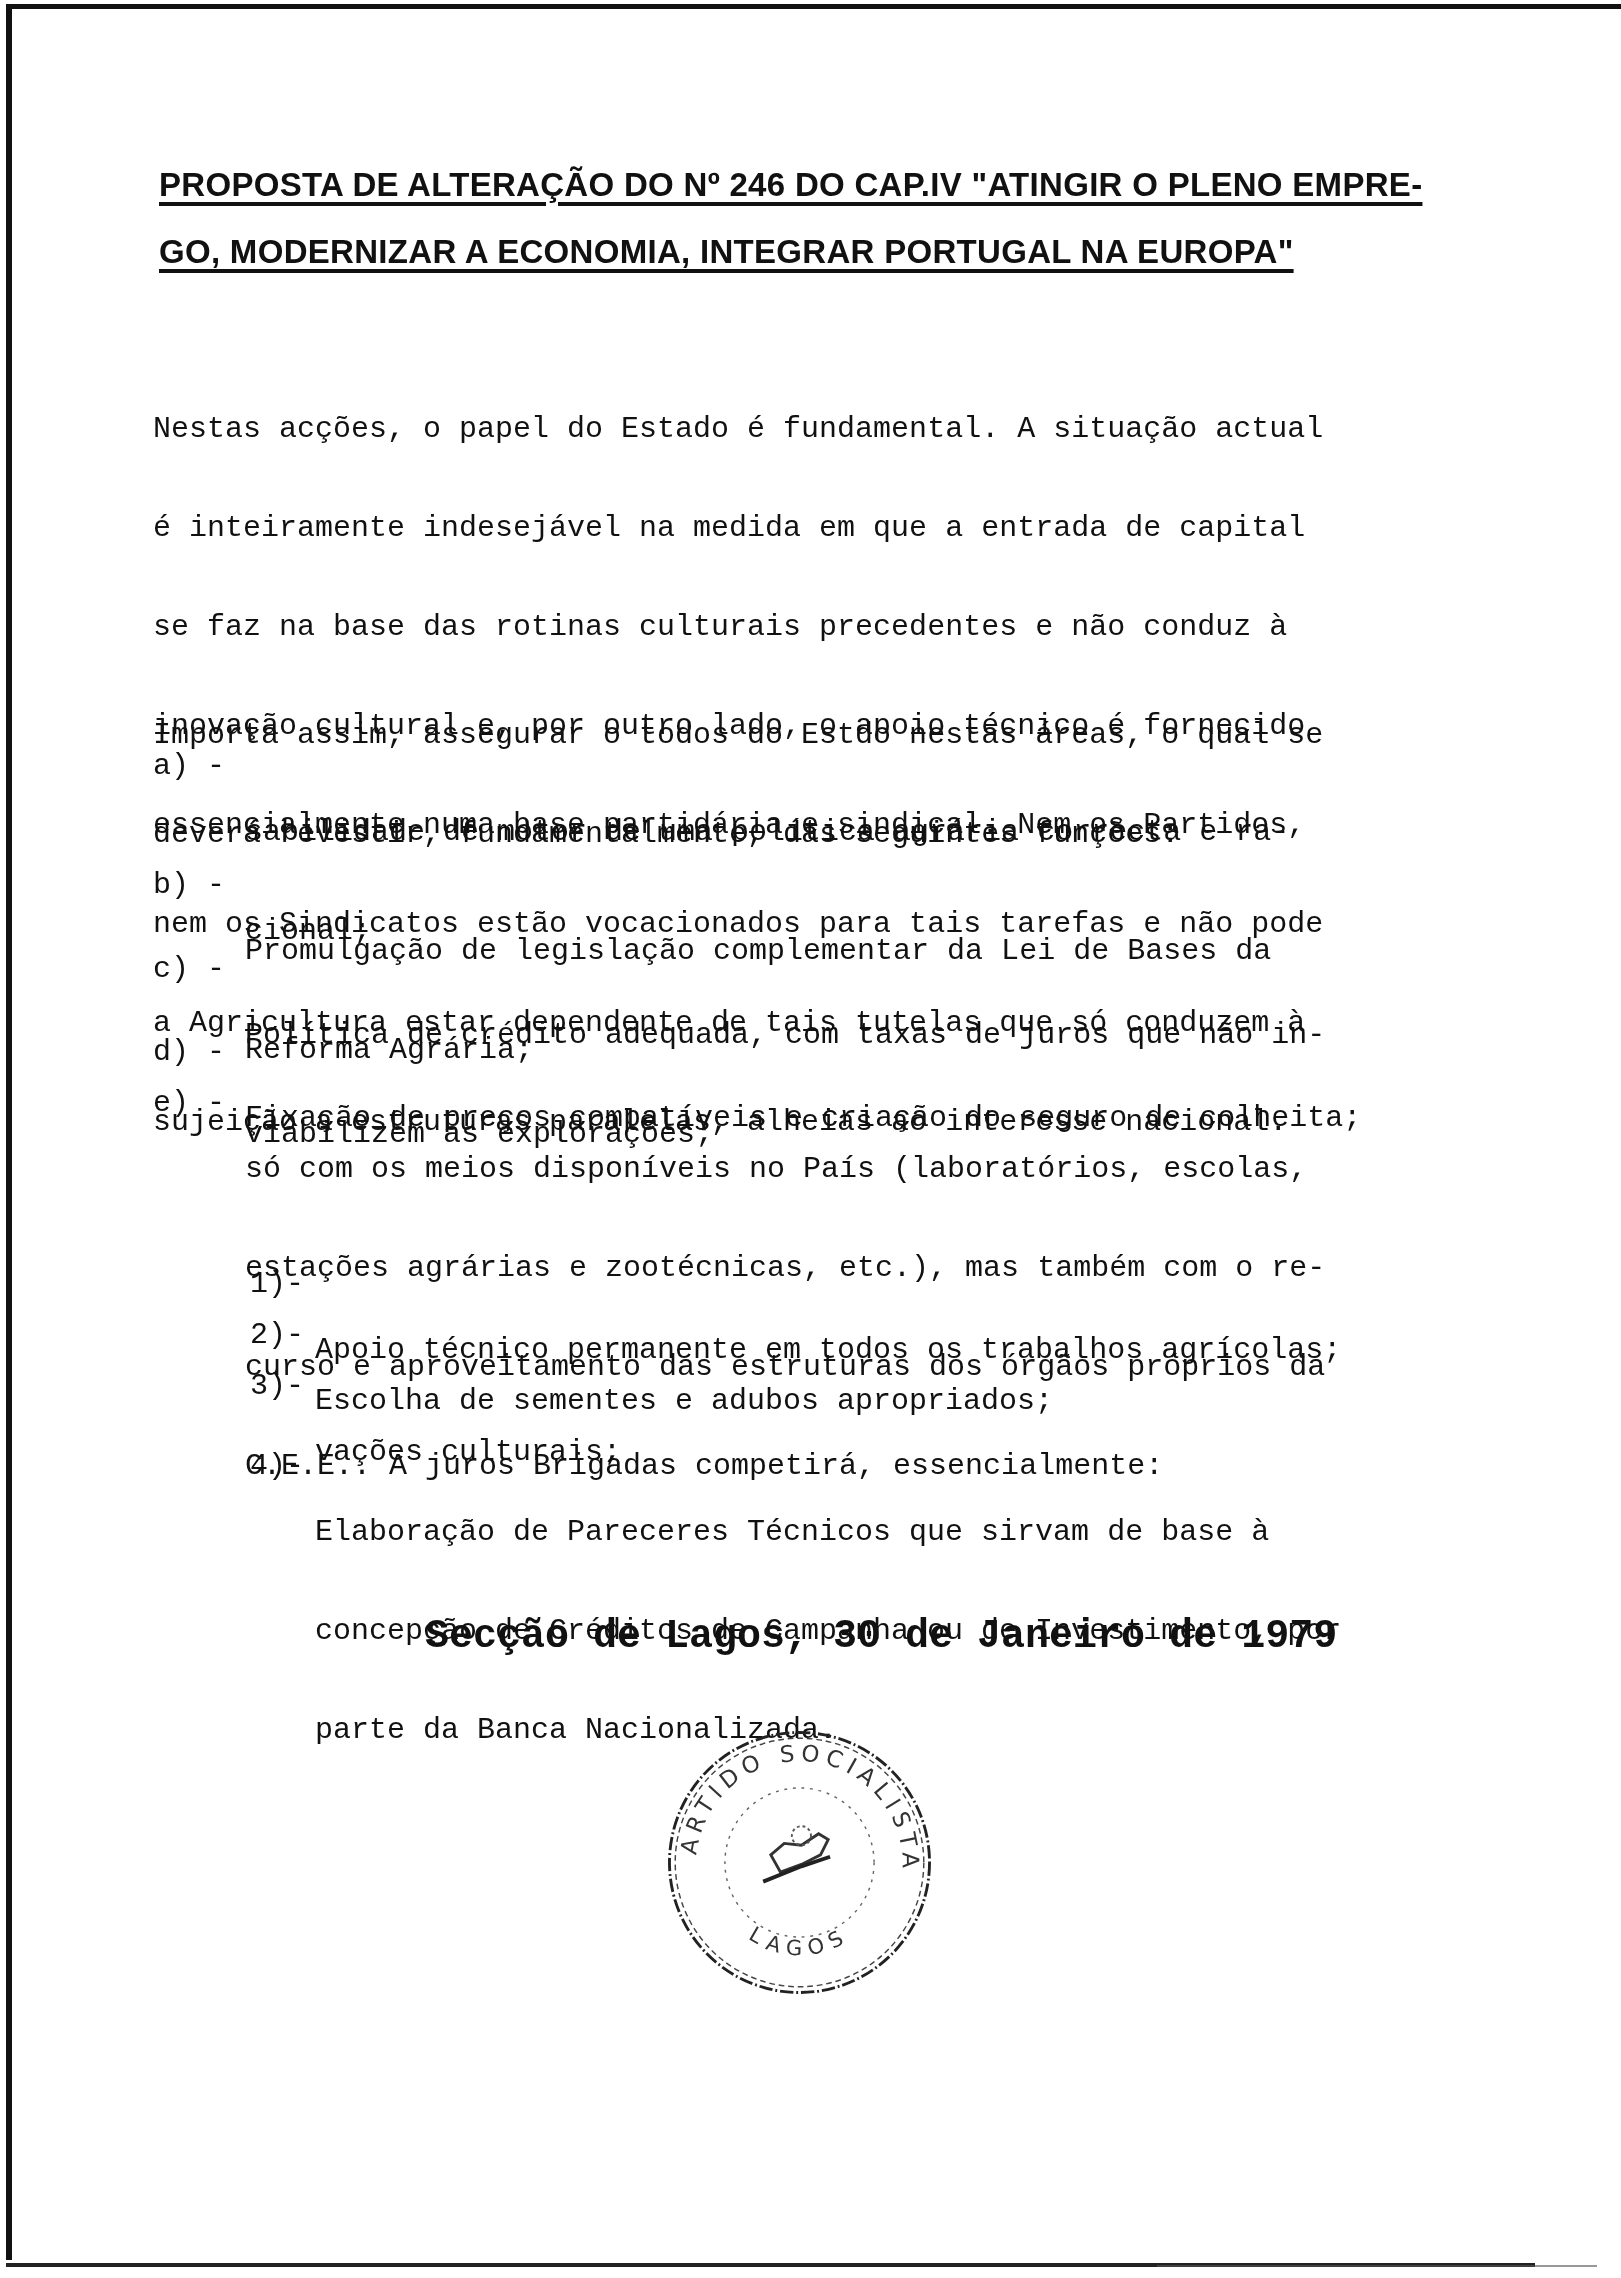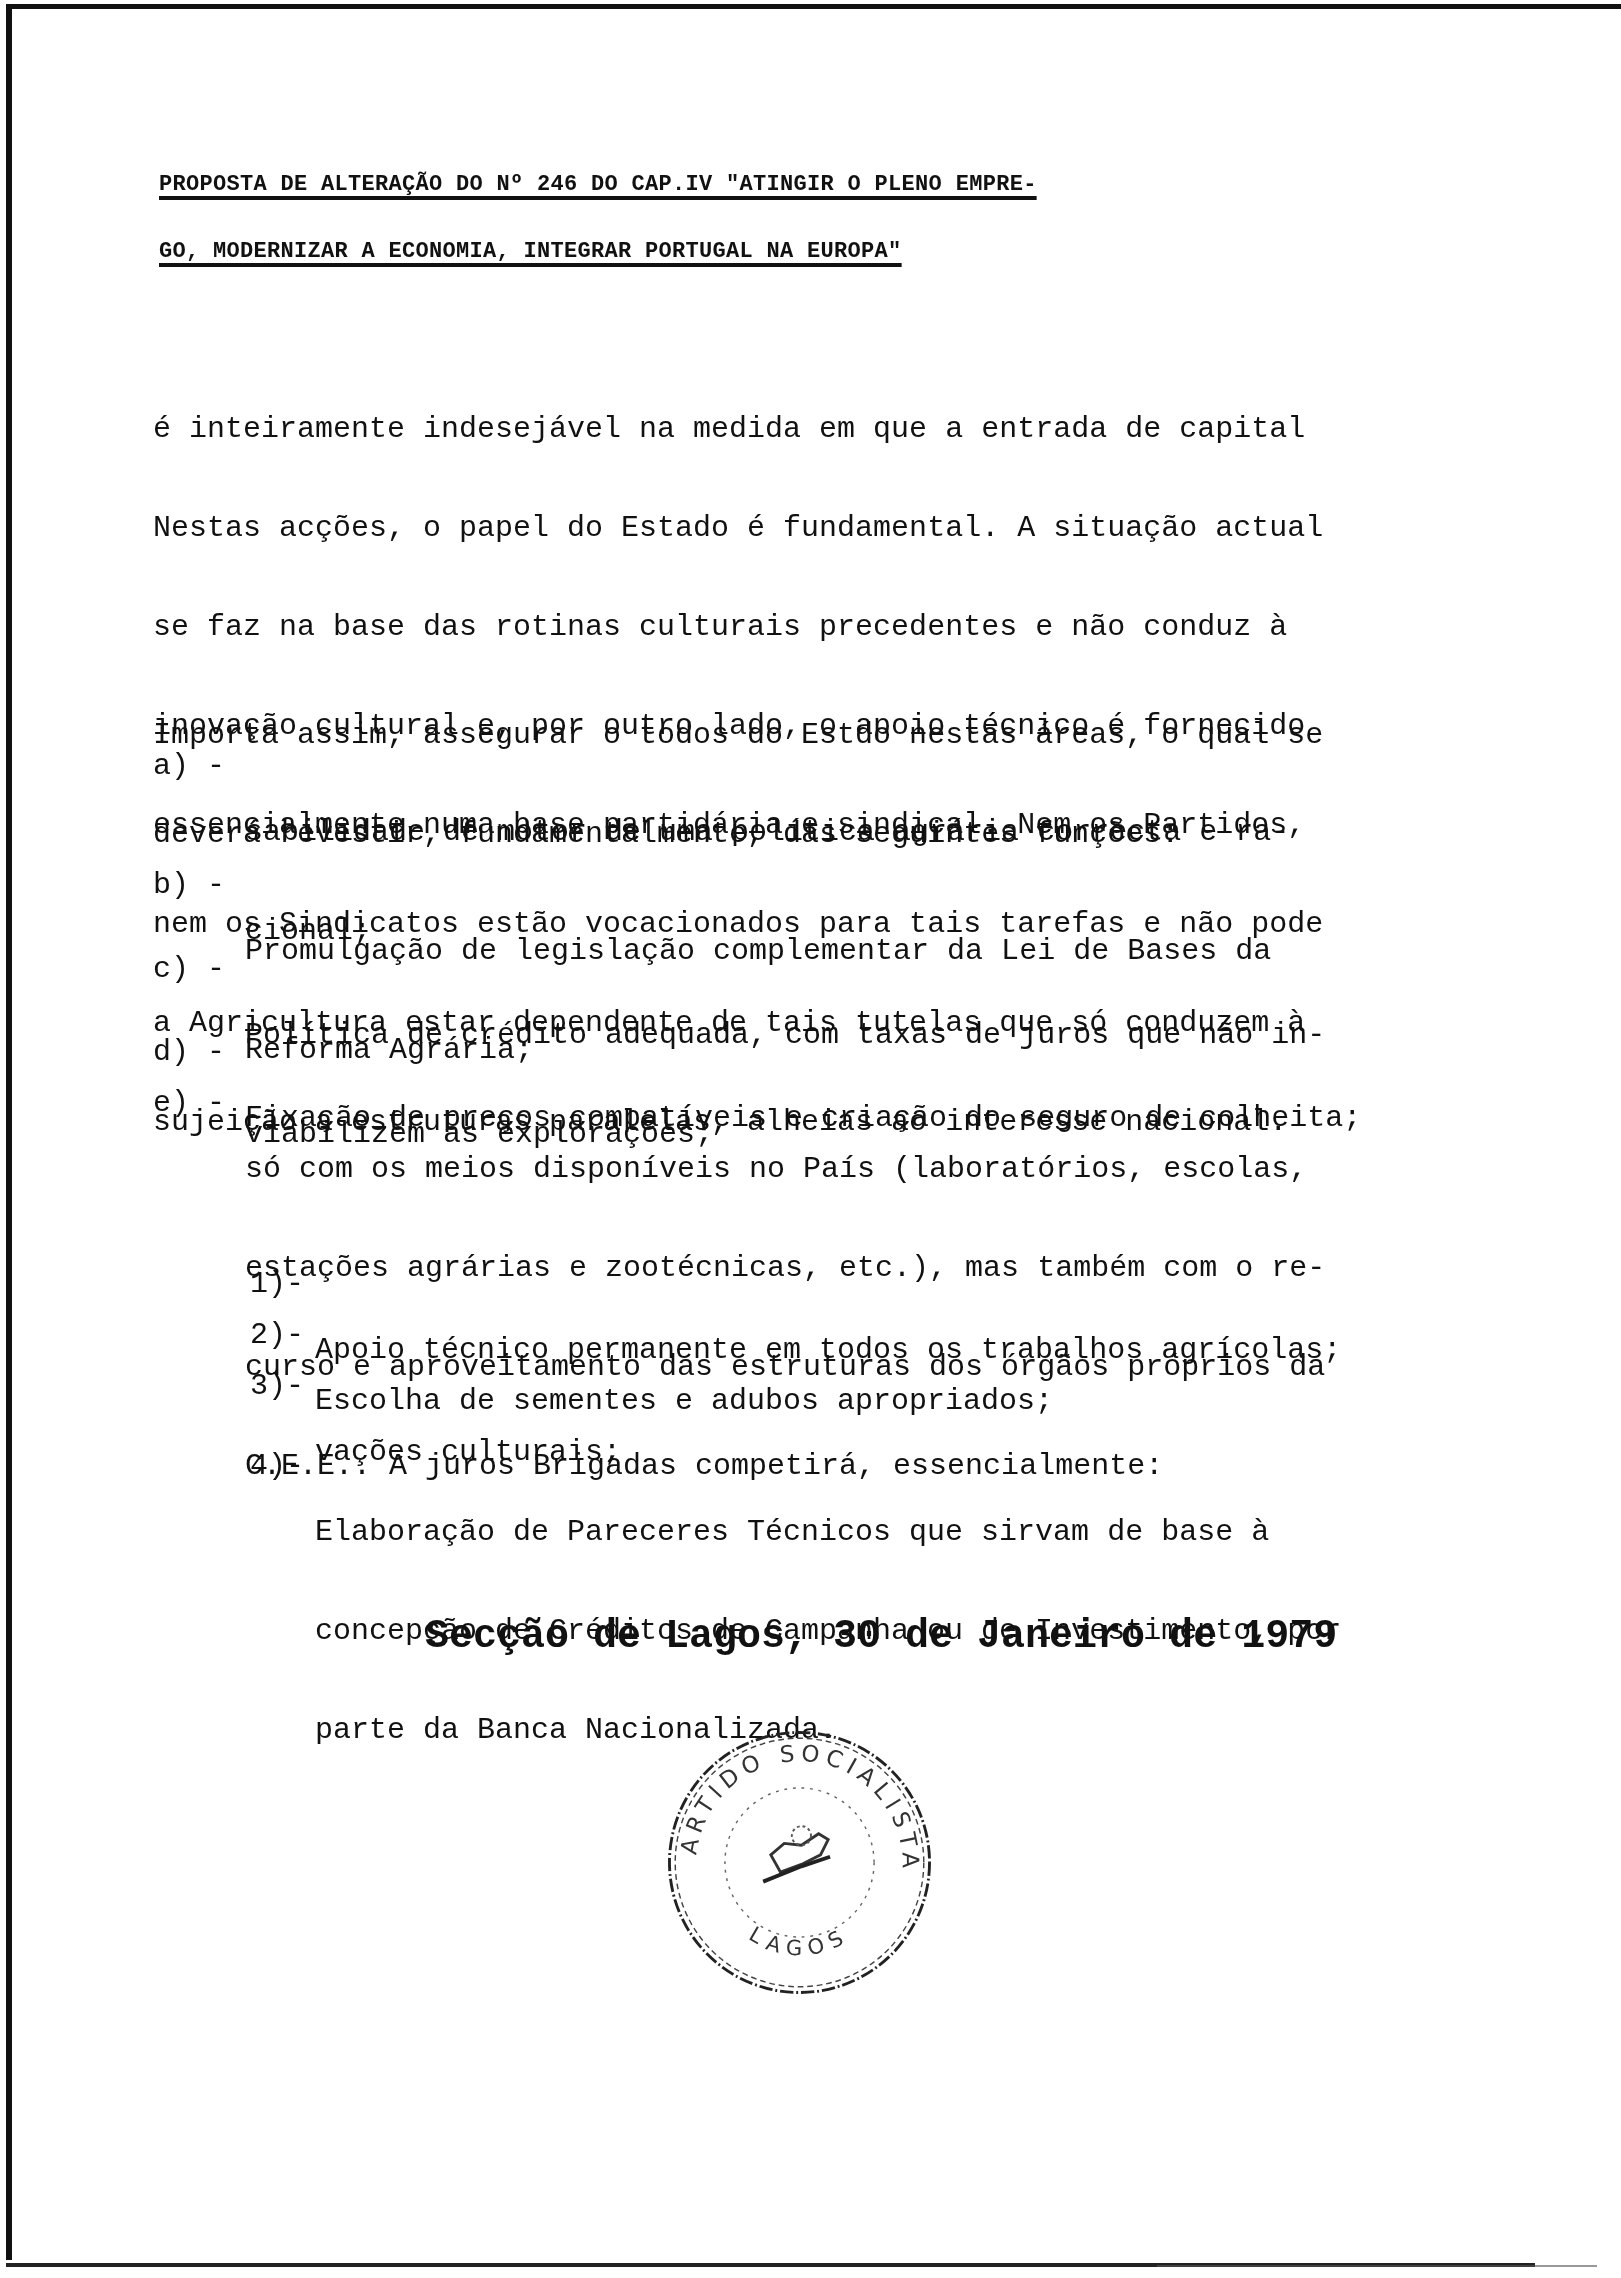--- a/index.html
+++ b/index.html
@@ -4,21 +4,21 @@
 <style>
   html, body { margin: 0; padding: 0; background: #ffffff; }
   body { width: 1621px; height: 2279px; position: relative; overflow: hidden;
          font-family: "Liberation Mono", "DejaVu Sans Mono", monospace; color: #111; }
   .frame-top { position: absolute; left: 5.7px; top: 3.8px; width: 1615px; height: 4.8px; background: #111; }
   .frame-left { position: absolute; left: 5.7px; top: 3.8px; width: 6.7px; height: 2256px; background: #111; }
   .frame-bottom { position: absolute; left: 5.7px; top: 2263px; width: 1529px; height: 3.8px; background: #222; }
   .frame-bottom2 { position: absolute; left: 1157px; top: 2265px; width: 440px; height: 1.9px; background: #555; opacity: .6; }
 
   .title { position: absolute; left: 159px; top: 151px; width: 1281px;
-           font-family: Liberation Mono, monospace; font-weight: bold; font-size: 22px;
+           font-family: Liberation Sans, sans-serif; font-weight: bold; font-size: 33px;
            line-height: 67px; letter-spacing: 0.3px; }
   .title span { display: block; text-decoration: underline; text-decoration-thickness: 3.8px; text-underline-offset: 5.7px; }
 
   .para { position: absolute; left: 153px; width: 1300px; font-size: 30px; line-height: 33px;
           white-space: pre; font-family: "Liberation Mono", monospace; }
   .para .line { display: block; }
 
   .list-item { position: absolute; left: 153px; width: 1319px; font-size: 30px; line-height: 33px; }
   .list-item .marker { position: absolute; left: 0; top: 0; white-space: pre; }
   .list-item .body { position: absolute; left: 92px; top: 0; white-space: pre; }
@@ -38,22 +38,22 @@
 <div class="frame-left"></div>
 <div class="frame-bottom"></div>
 <div class="frame-bottom2"></div>
 
 <div class="title">
   <span>PROPOSTA DE ALTERAÇÃO DO Nº 246 DO CAP.IV "ATINGIR O PLENO EMPRE-</span>
   <span>GO, MODERNIZAR A ECONOMIA, INTEGRAR PORTUGAL NA EUROPA"</span>
 </div>
 
 <div class="para" style="top:347px;">
+  <span class="line">Nestas acções, o papel do Estado é fundamental. A situação actual</span>
   <span class="line">é inteiramente indesejável na medida em que a entrada de capital</span>
-  <span class="line">Nestas acções, o papel do Estado é fundamental. A situação actual</span>
   <span class="line">se faz na base das rotinas culturais precedentes e não conduz à</span>
   <span class="line">inovação cultural e, por outro lado, o apoio técnico é fornecido</span>
   <span class="line">essencialmente numa base partidária e sindical. Nem os Partidos,</span>
   <span class="line">nem os Sindicatos estão vocacionados para tais tarefas e não pode</span>
   <span class="line">a Agricultura estar dependente de tais tutelas que só conduzem à</span>
   <span class="line">sujeição a estruturas paralelas, alheias ao interesse nacional.</span>
 </div>
 
 <div class="para" style="top:653px;">
   <span class="line">Importa assim, assegurar o todos do Estdo nestas áreas, o qual se</span>

